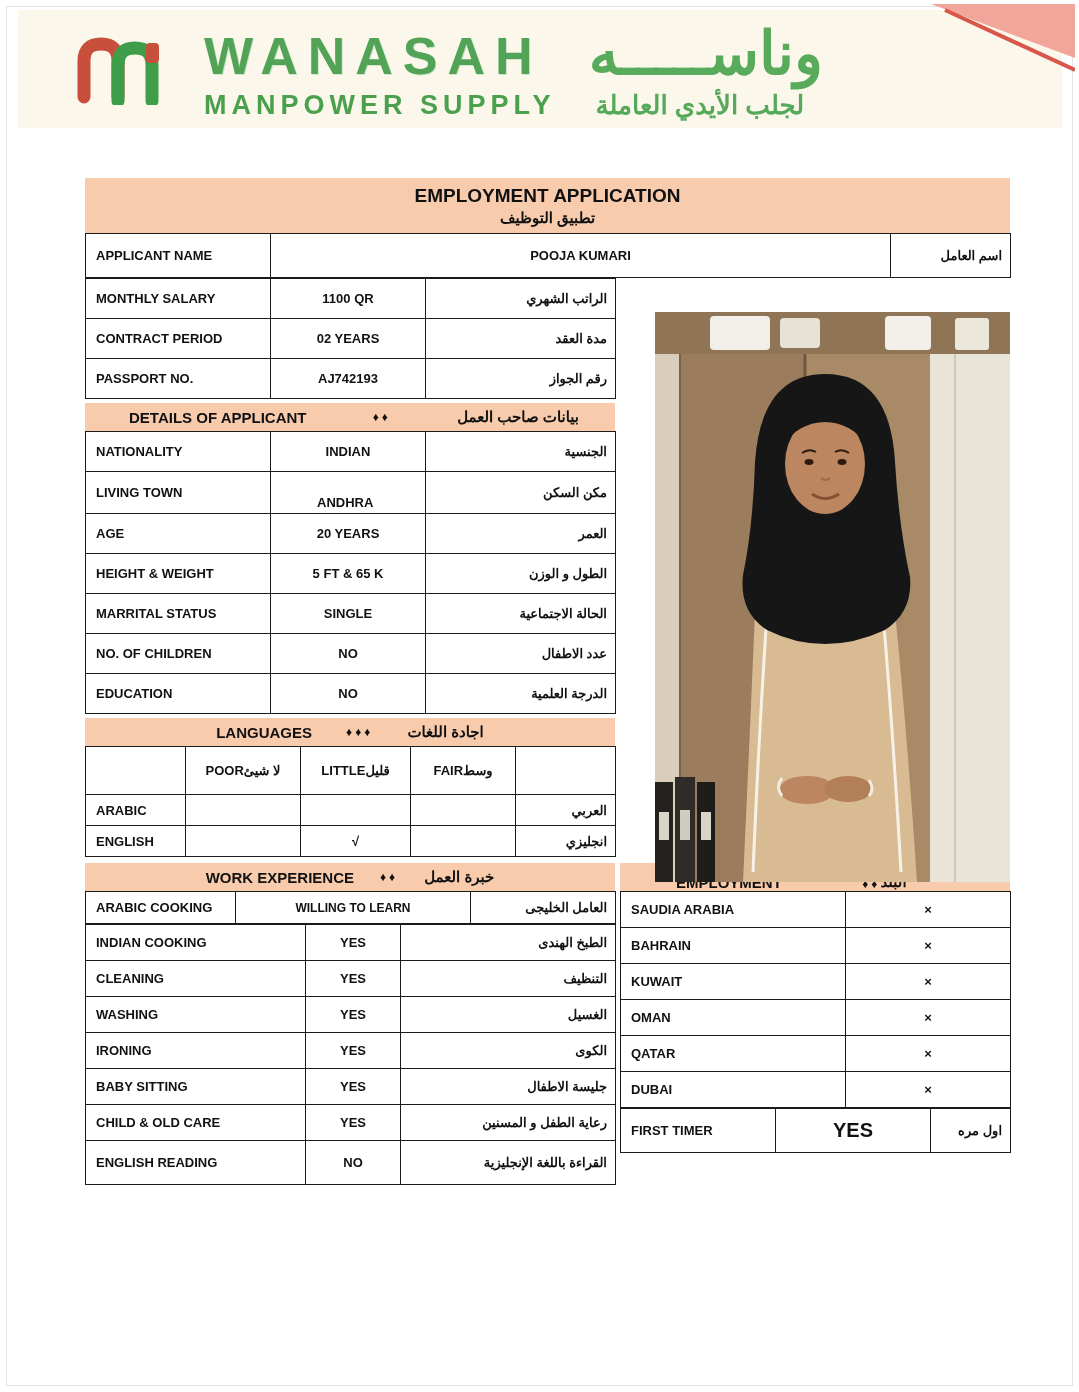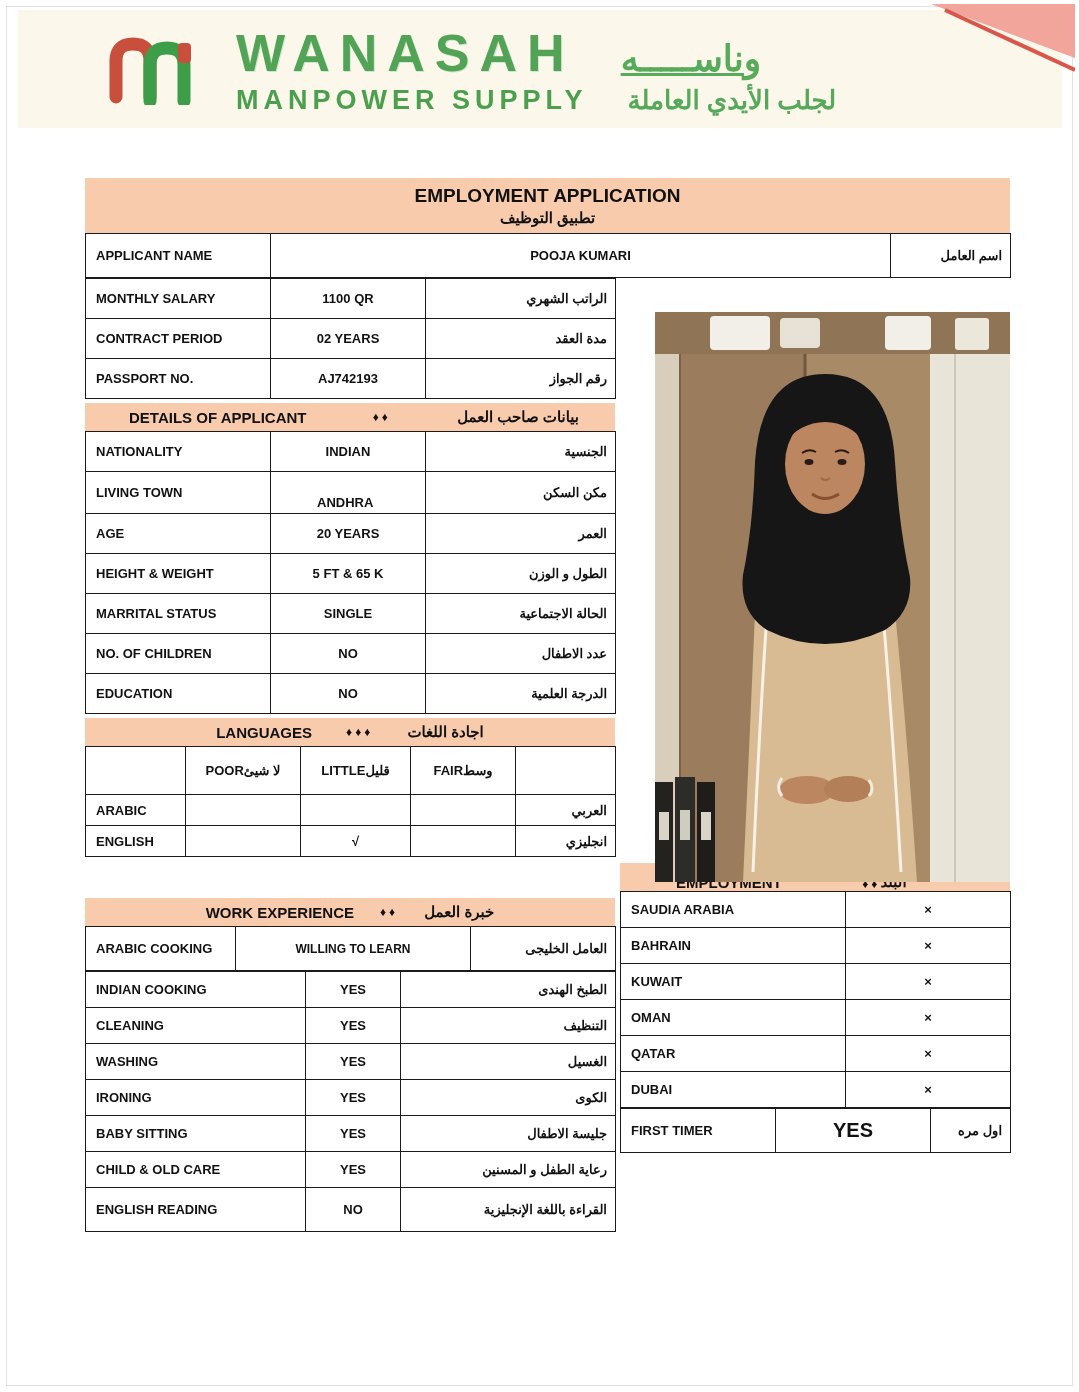--- a/index.html
+++ b/index.html
@@ -6,30 +6,30 @@
   html,body { background:#ffffff; }
   body {
     width:1079px; height:1392px; position:relative; overflow:hidden;
     font-family:"Liberation Sans", sans-serif; color:#111;
   }
   .page-border { position:absolute; inset:6px; border:1px solid #e2e2e2; pointer-events:none; }
 
   
   .header-band {
     position:absolute; left:18px; top:10px; width:1044px; height:118px;
-    background:#fbf7ea; display:flex; align-items:center; padding-left:88px;
+    background:#fbf7ea; display:flex; align-items:center; padding-left:56px;
   }
   .logo-wrap { display:flex; align-items:center; gap:18px; }
   .brand-col { display:flex; flex-direction:column; }
   .brand-line1 { display:flex; align-items:baseline; gap:46px; }
   .brand-en {
     font-size:52px; font-weight:bold; letter-spacing:10px; color:#53a357;
     text-shadow:1px 1px 0 #cfe6cf;
   }
-  .brand-ar { font-size:36px; font-weight:bold; color:#58ab5a;text-decoration:underline; }
+  .brand-ar { font-size:60px; font-weight:bold; color:#58ab5a; }
   .brand-line2 { display:flex; align-items:baseline; gap:40px; margin-top:2px; }
   .tagline-en { font-size:27px; font-weight:bold; letter-spacing:5px; color:#4ba04e; }
   .tagline-ar { font-size:26px; font-weight:bold; color:#56a95a; }
 
   .corner { position:absolute; top:4px; right:4px; }
 
   
   .form { position:absolute; left:85px; top:178px; width:925px; }
 
   .title-bar {
@@ -55,21 +55,21 @@
   .bar-langs    { justify-content:center; gap:34px; margin-top:4px; }
   .bar-work     { justify-content:center; gap:26px; }
   .bar-prev     { justify-content:space-between; padding:0 26px 0 56px;align-items:flex-end; }
 
   .mid { display:flex; }
   .mid-left { width:530px; }
   .mid-right { width:395px; position:relative; }
   .photo { position:absolute; left:40px; top:34px; width:355px; height:570px; }
 
   .work-section { display:flex; gap:5px; margin-top:6px; }
-  .work-left  { width:530px;margin-top:35px; }
+  .work-left  { width:530px; }
   .work-right { width:390px; }
 
   .hdr-split { display:flex; justify-content:space-between; align-items:center; padding:0 14px; }
   .lang-hdr { display:flex; flex-direction:row; align-items:center; justify-content:center; line-height:1.35; }
   .big-yes { font-size:20px; }
   .cross { font-weight:bold; }
   .small-val { font-size:12px; }
 </style>
 </head>
 <body>
@@ -310,21 +310,21 @@
         <span class="d">♦♦</span>
         <span>خبرة العمل</span>
       </div>
       <table style="width:530px">
         <colgroup>
             <col style="width:150px">
             <col style="width:235px">
             <col style="width:145px">
           </colgroup>
         <tbody>
-            <tr style="height:44px">
+            <tr style="height:32px">
           <td class="lbl">ARABIC COOKING</td>
           <td class="val small-val">WILLING TO LEARN</td>
           <td class="ar">العامل الخليجى</td>
         </tr>
       </tbody>
         </table>
       <table style="width:530px">
         <colgroup>
             <col style="width:220px">
             <col style="width:95px">

